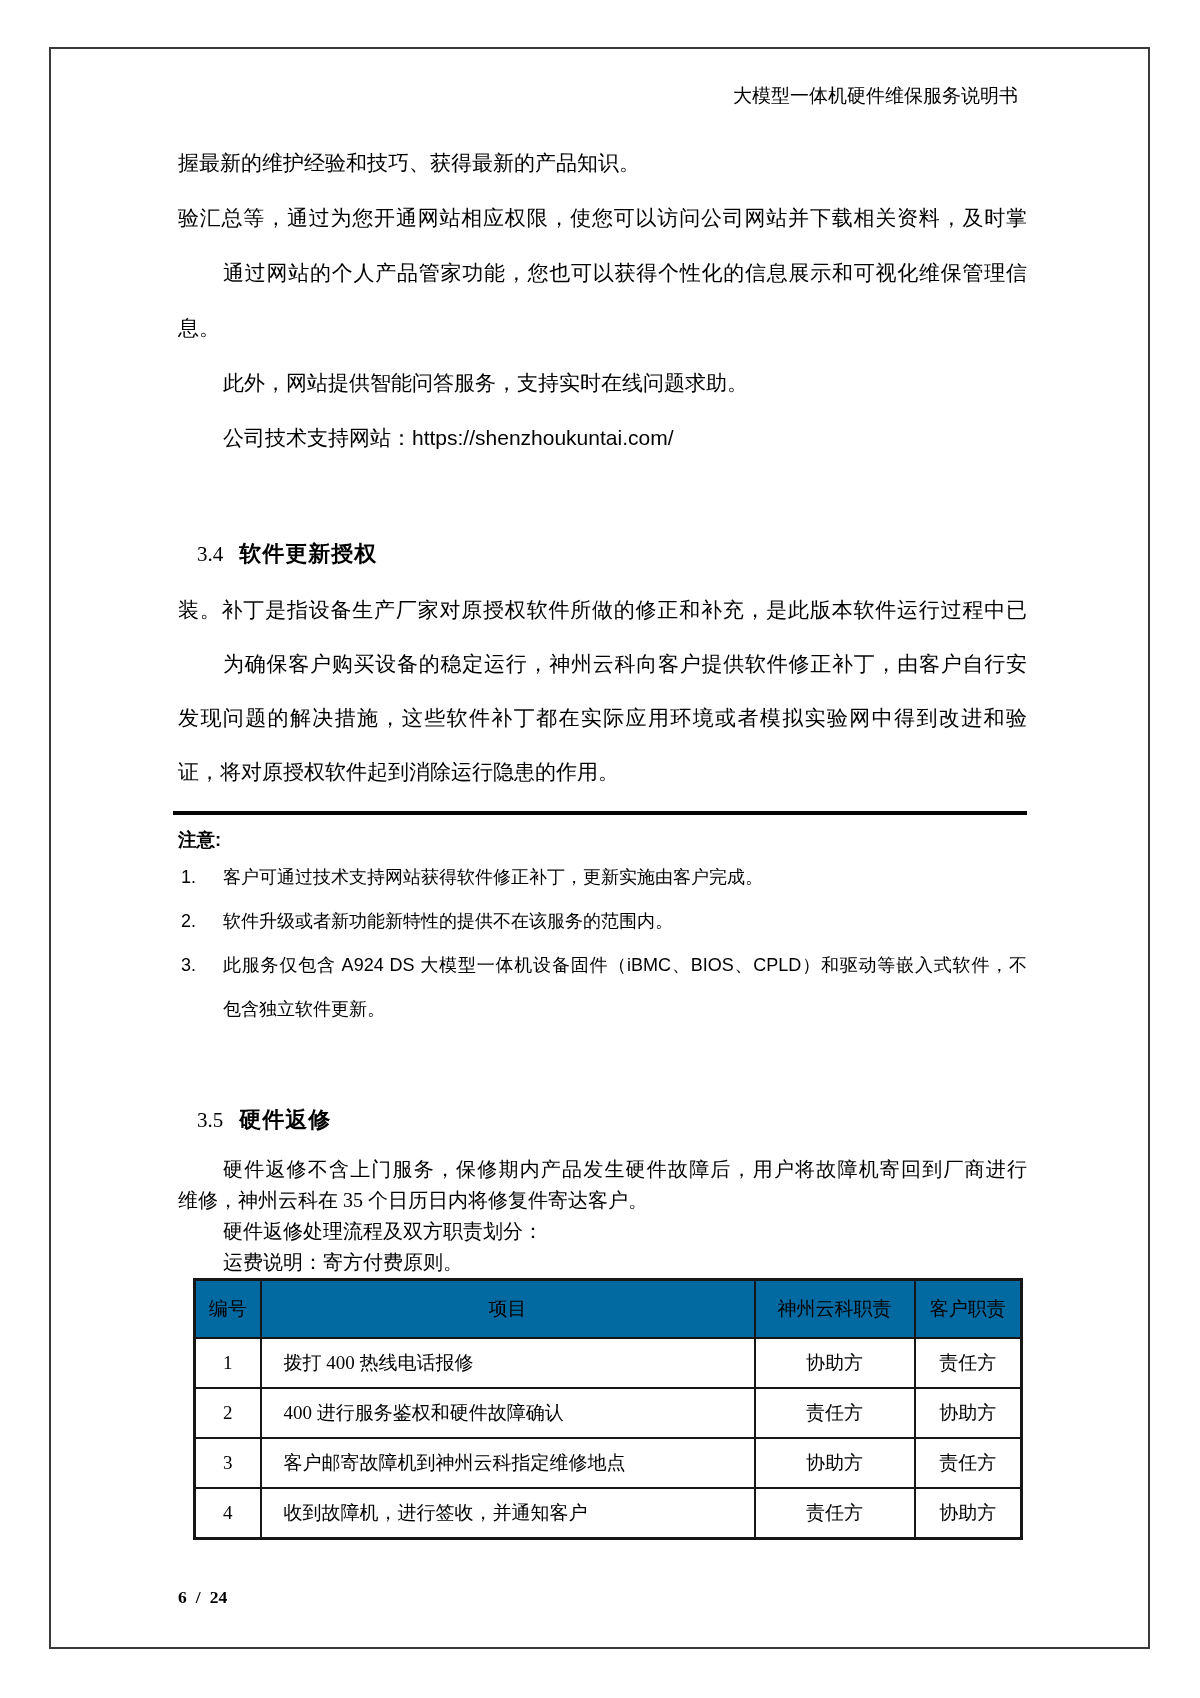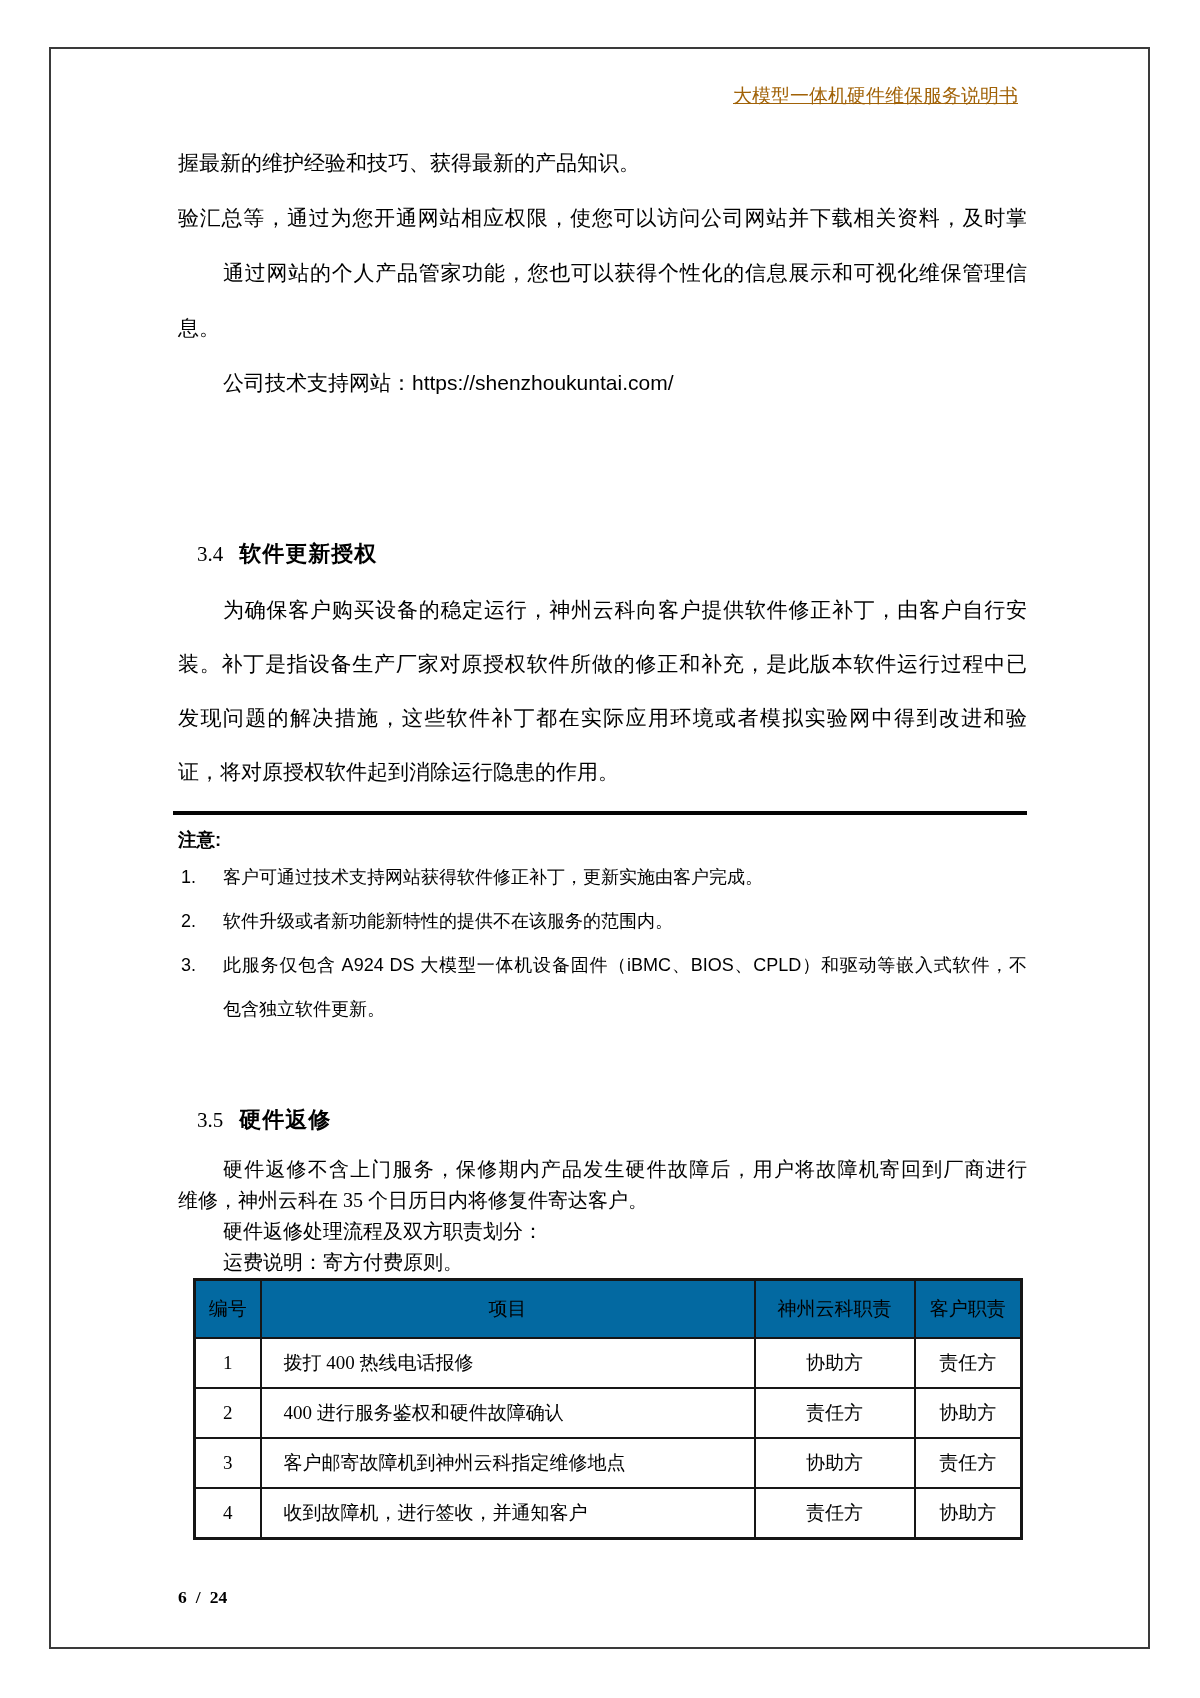--- a/index.html
+++ b/index.html
@@ -8,21 +8,21 @@
     font-family:"Liberation Sans","DejaVu Sans",sans-serif; color:#000;
     overflow:hidden;
   }
   .page-border {
     position:absolute; left:49px; top:47px; width:1097px; height:1598px;
     border:2px solid #3a3a3a;
   }
   .doc-header {
     position:absolute; left:178px; top:84px; width:840px;
     text-align:right; font-family:"Liberation Serif","DejaVu Serif",serif;
-    font-size:19px; line-height:24px; color:#a16207;text-decoration:underline;
+    font-size:19px; line-height:24px; color:#000000;
   }
   .flow { position:absolute; left:178px; width:849px; }
   .flow .ln { line-height:55px; text-align:left; }
   .flow .ln.ind { padding-left:45px; }
   .flow .ln.full { text-align:justify; text-align-last:justify; }
   .flow-intro { top:135px; font-size:21px; }
   .flow-34 { top:583px; font-size:21px; }
   .flow-34 .ln { line-height:54px; }
   .h-sec { position:absolute; left:197px; display:flex; align-items:baseline; gap:16px; }
   .h-num {
@@ -72,31 +72,32 @@
 
   <div class="page-border"></div>
 
   <div class="doc-header">大模型一体机硬件维保服务说明书</div>
 
   <div class="flow flow-intro">
     <div class="ln">握最新的维护经验和技巧、获得最新的产品知识。</div>
     <div class="ln full">验汇总等，通过为您开通网站相应权限，使您可以访问公司网站并下载相关资料，及时掌</div>
     <div class="ln ind full">通过网站的个人产品管家功能，您也可以获得个性化的信息展示和可视化维保管理信</div>
     <div class="ln">息。</div>
+    <div class="ln ind">此外，网站提供智能问答服务，支持实时在线问题求助。</div>
     <div class="ln ind">公司技术支持网站：https://shenzhoukuntai.com/</div>
   </div>
 
   <div class="h-sec h34">
     <span class="h-num">3.4</span>
     <span class="h-title">软件更新授权</span>
   </div>
 
   <div class="flow flow-34">
+    <div class="ln full">装。补丁是指设备生产厂家对原授权软件所做的修正和补充，是此版本软件运行过程中已</div>
     <div class="ln ind full">为确保客户购买设备的稳定运行，神州云科向客户提供软件修正补丁，由客户自行安</div>
-    <div class="ln full">装。补丁是指设备生产厂家对原授权软件所做的修正和补充，是此版本软件运行过程中已</div>
     <div class="ln full">发现问题的解决措施，这些软件补丁都在实际应用环境或者模拟实验网中得到改进和验</div>
     <div class="ln">证，将对原授权软件起到消除运行隐患的作用。</div>
   </div>
 
   <div class="rule"></div>
 
   <div class="note-label">注意:</div>
 
   <div class="note-items">
     <div class="note-row">

